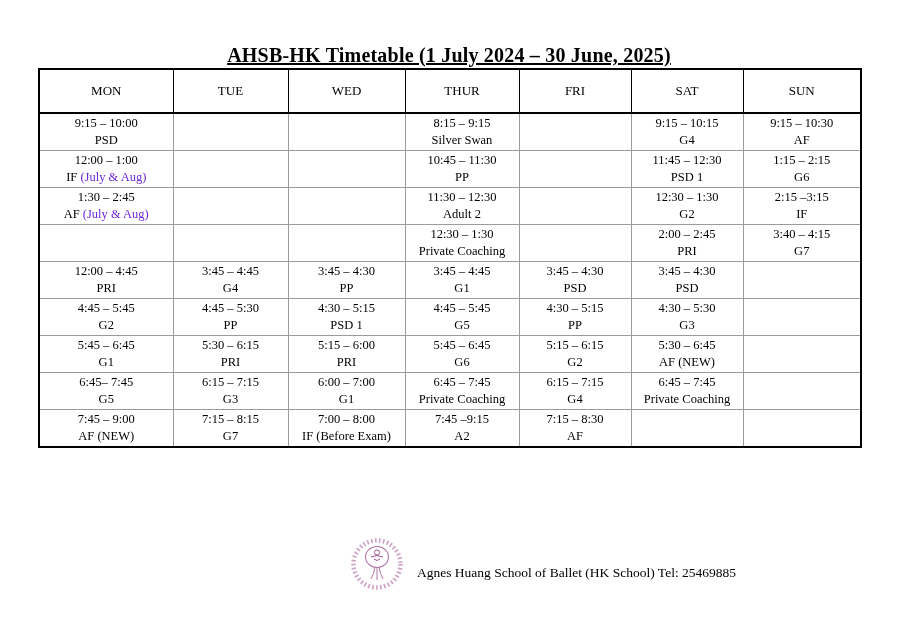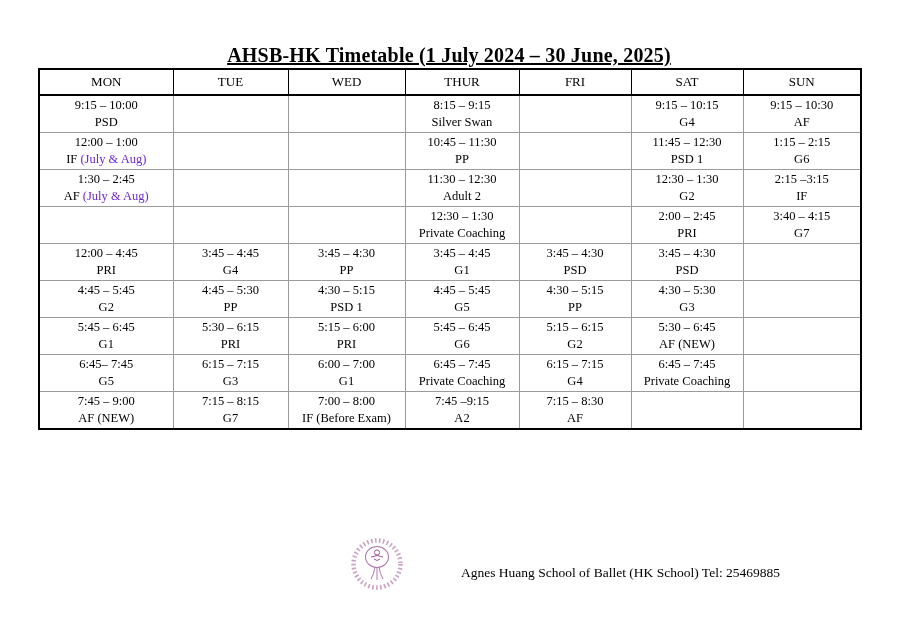--- a/index.html
+++ b/index.html
@@ -31,21 +31,21 @@
     table-layout: fixed;
     border: 2px solid #000;
   }
   table.timetable th {
     border: 1px solid #000;
     border-bottom: 2px solid #000;
     height: 15px;
     font-weight: normal;
     font-size: 13px;
     text-align: center;
-    padding: 4px;
+    padding: 13px;
   }
   table.timetable td {
     border: 1px solid #9b9b9b;
     height: 36px;
     text-align: center;
     vertical-align: middle;
     font-size: 12.5px;
     padding: 1px 2px;
     overflow: hidden;
   }
@@ -61,21 +61,20 @@
   .logo {
     position: absolute;
     left: 350px; top: 3px;
     width: 54px; height: 56px;
   }
   .footer-text {
     position: absolute;
     left: 417px; top: 32px;
     font-size: 13.5px;
     white-space: nowrap;
-    margin-left: 44px;
   }
 </style>
 </head>
 <body>
 
 <div class="page-title">
   <span>AHSB-HK Timetable (1 July 2024 – 30 June, 2025)</span>
 </div>
 
 <table class="timetable">

